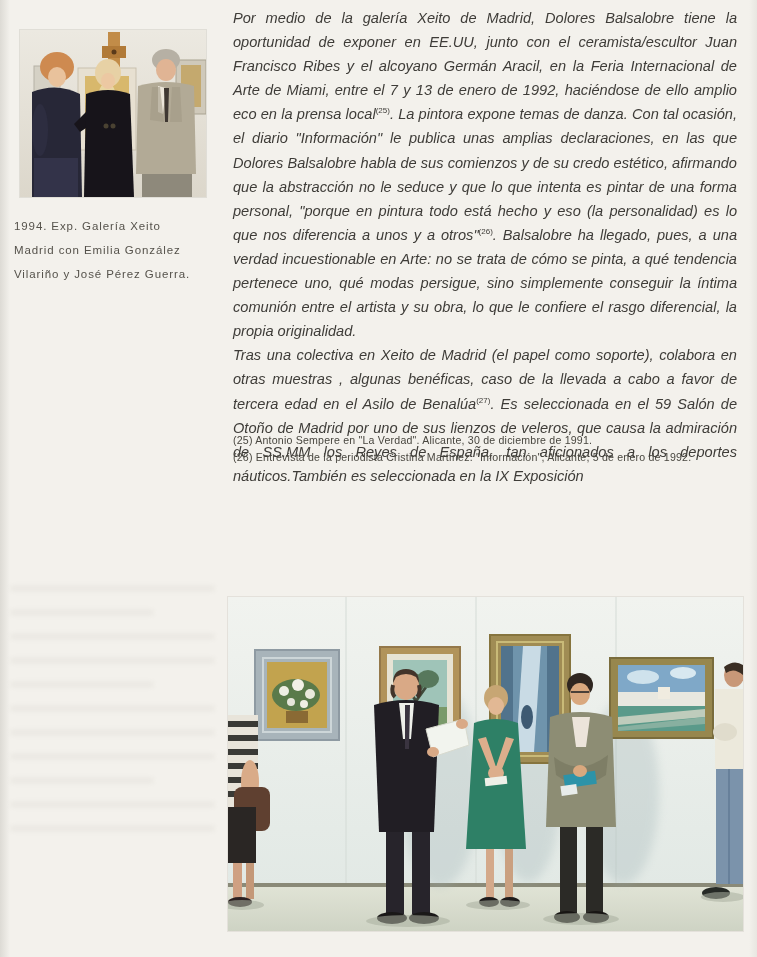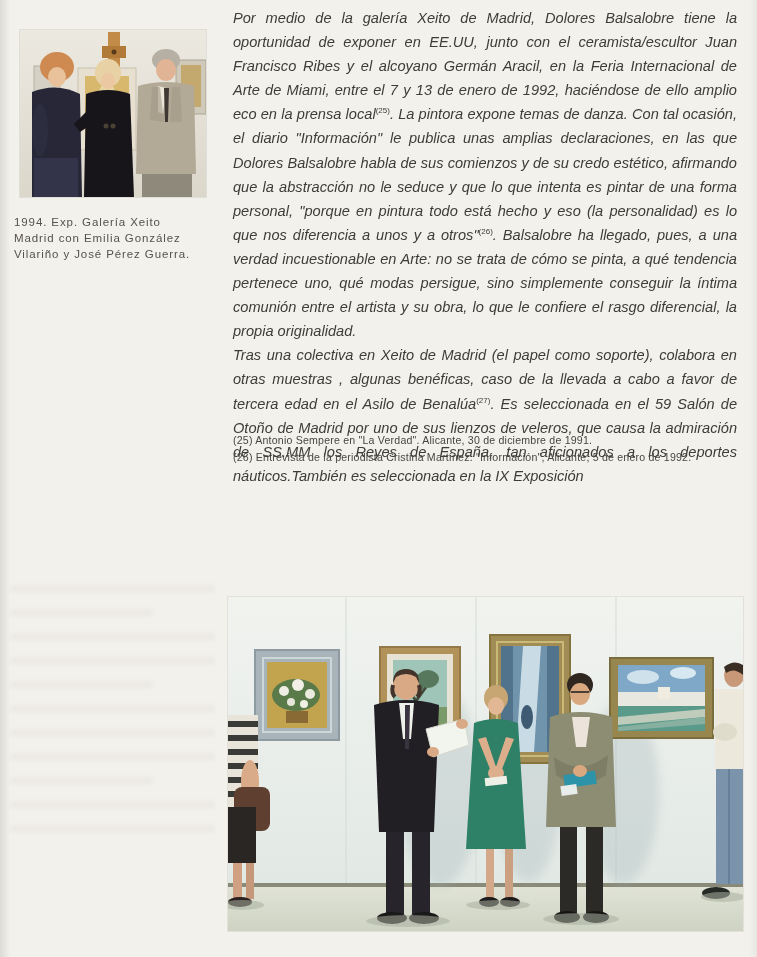--- a/index.html
+++ b/index.html
@@ -9,21 +9,21 @@
   #page::before{content:"";position:absolute;left:0;top:0;bottom:0;width:10px;
         background:linear-gradient(90deg,rgba(60,55,45,.12),rgba(60,55,45,0));pointer-events:none;}
   #page::after{content:"";position:absolute;right:0;top:0;bottom:0;width:8px;
         background:linear-gradient(270deg,rgba(60,55,45,.06),rgba(60,55,45,0));pointer-events:none;}
 
   .photo{position:absolute;display:block;}
   #top-photo{left:20px;top:30px;width:186px;height:167px;box-shadow:0 0 0 1px rgba(120,115,100,.15);}
   #bottom-photo{left:228px;top:597px;width:515px;height:334px;box-shadow:0 0 0 1px rgba(120,115,100,.12);}
 
   #top-caption{position:absolute;left:14px;top:214px;width:210px;
-      font-size:11.5px;line-height:16px;letter-spacing:.9px;color:var(--text-caption,#55524b);
+      font-size:11.5px;line-height:24px;letter-spacing:.9px;color:var(--text-caption,#55524b);
       white-space:pre-line;}
   #main-text{position:absolute;left:233px;top:6px;width:504px;
       font-style:italic;font-size:14.6px;line-height:24.1px;color:var(--text-main,#3e3c38);
       text-align:justify;}
   #main-text p{margin:0;}
   #main-text sup{font-style:normal;font-size:8px;letter-spacing:0;line-height:0;}
   #footnotes{position:absolute;left:233px;top:432px;width:512px;
       font-size:10.6px;line-height:16px;color:#48463f;letter-spacing:.2px;}
   .footnote{padding-left:26px;text-indent:-26px;margin:0 0 1px 0;}
   #bottom-caption{position:absolute;left:233px;top:563px;width:510px;

